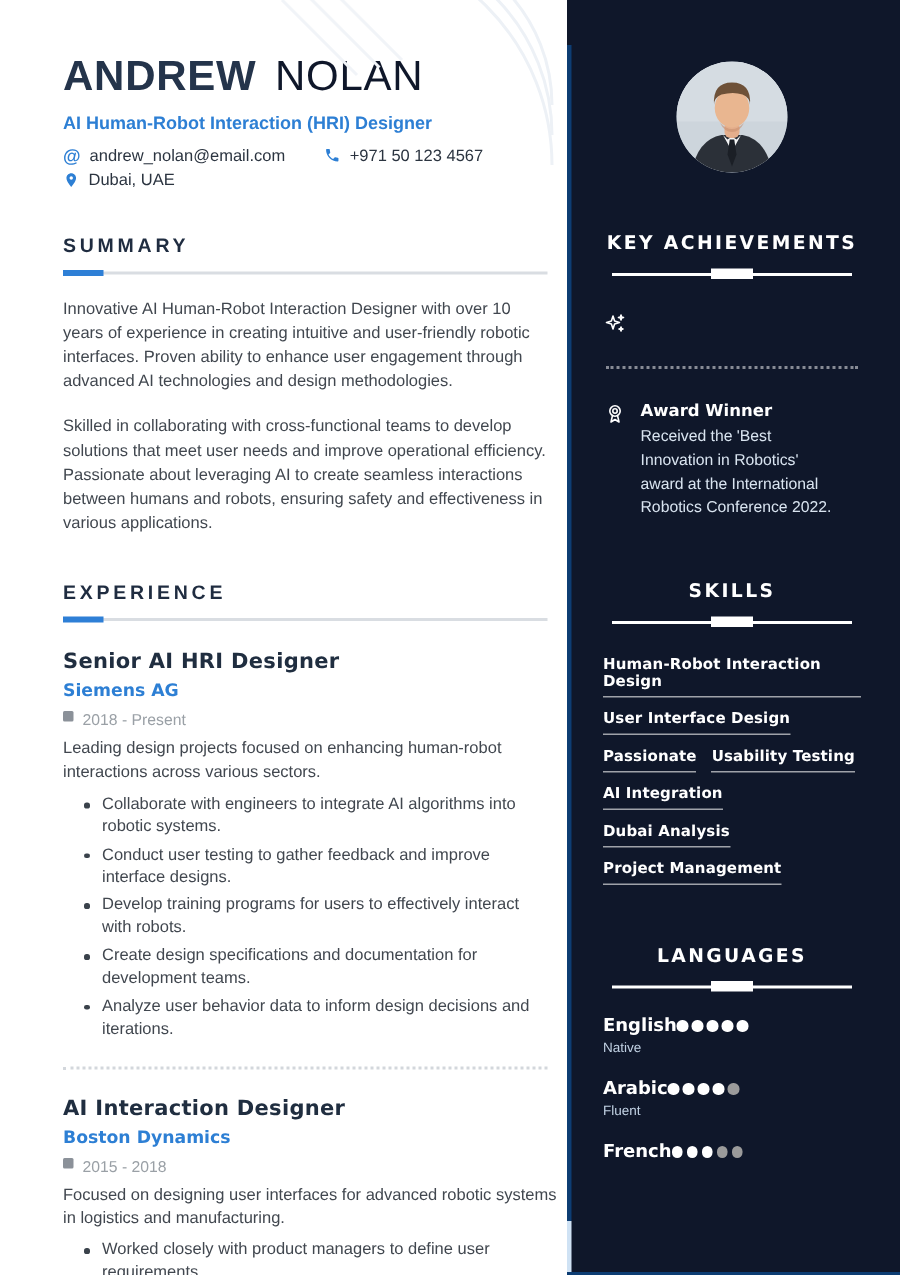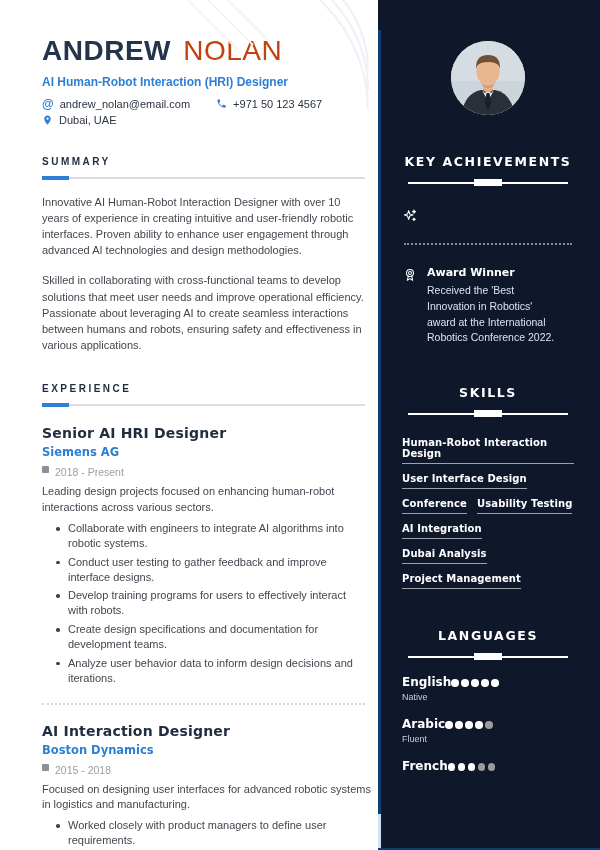--- a/index.html
+++ b/index.html
@@ -6,29 +6,29 @@
   html,body { background:#fff; }
   body { font-family:"Liberation Sans", sans-serif; }
   .page { position:relative; width:600px; height:850px; background:#ffffff; overflow:hidden; display:flex; }
 
   
   .main { position:relative; width:378px; height:850px; padding:36px 14px 0 42px; }
   .bg-pattern { position:absolute; top:0; right:0; pointer-events:none; }
 
   .name { font-size:28px; letter-spacing:.5px; line-height:1.1; }
   .name .first { font-weight:bold; color:#24344B; }
-  .name .last  { font-weight:normal; color:#c2410c; margin-left:4px; }
+  .name .last  { font-weight:normal; color:#0f172a; margin-left:4px; }
   .prof-title { margin-top:8px; font-size:12px; font-weight:bold; color:#2D7FD4; }
 
   .contacts { margin-top:9px; display:flex; flex-wrap:wrap; column-gap:26px; row-gap:4px; width:320px; }
   .contact { display:flex; align-items:center; gap:6px; font-size:11px; color:#2B3440; }
   .cicon { color:#2D7FD4; font-weight:bold; font-size:12px; line-height:1; }
   .cicon svg { display:block; }
 
-  h2.sec { margin-top:30px; font-size:10px; font-weight:bold; letter-spacing:2.5px; color:#1F2C40; }
+  h2.sec { margin-top:30px; font-size:13px; font-weight:bold; letter-spacing:2.5px; color:#1F2C40; }
   .rule { position:relative; height:4px; margin-top:9px; width:323px; }
   .rule .line { position:absolute; left:0; top:1px; width:100%; height:2px; background:#D9DDE2; }
   .rule .accent { position:absolute; left:0; top:0; width:27px; height:4px; background:#2E7FD6; }
 
   .summary p { margin-top:14px; font-size:11px; line-height:1.47; color:#41474F; width:326px; }
 
   .job { margin-top:18px; }
   .job h3 { font-family:"DejaVu Sans", sans-serif; font-size:14px; font-weight:bold; color:#202E40; letter-spacing:.2px; }
   .company { margin-top:4px; font-family:"DejaVu Sans", sans-serif; font-size:11.5px; font-weight:bold; color:#2D7FD4; }
   .daterow { margin-top:7px; display:flex; align-items:flex-start; gap:6px; font-size:10.5px; color:#9AA0A6; }
@@ -223,21 +223,21 @@
 
     <section>
       <h2>SKILLS</h2>
       <div class="srule">
           <span class="line"></span>
           <span class="block"></span>
         </div>
       <div class="skill-list">
         <span class="skill">Human-Robot Interaction Design</span>
         <span class="skill">User Interface Design</span>
-        <span class="skill">Conference</span>
+        <span class="skill">Passionate</span>
         <span class="skill">Usability Testing</span>
         <span class="skill">AI Integration</span>
         <span class="skill">Dubai Analysis</span>
         <span class="skill">Project Management</span>
       </div>
     </section>
 
     <section>
       <h2>LANGUAGES</h2>
       <div class="srule">

